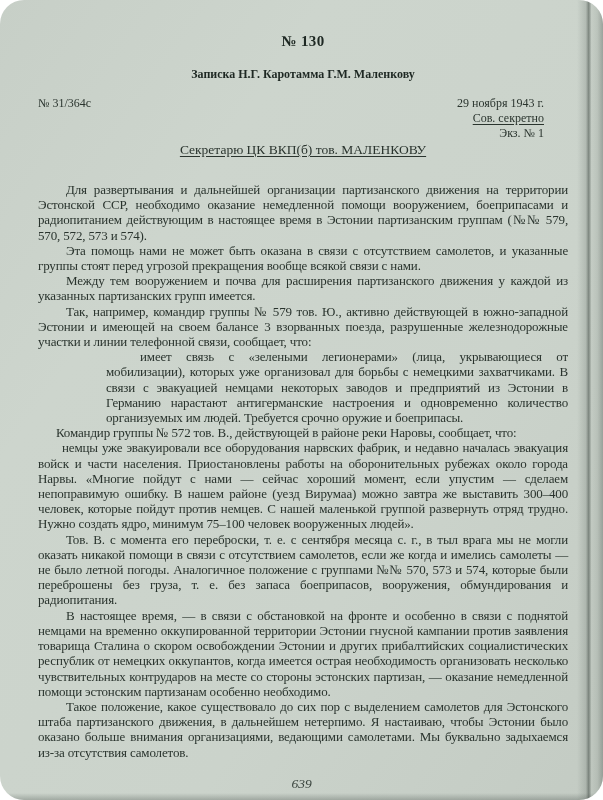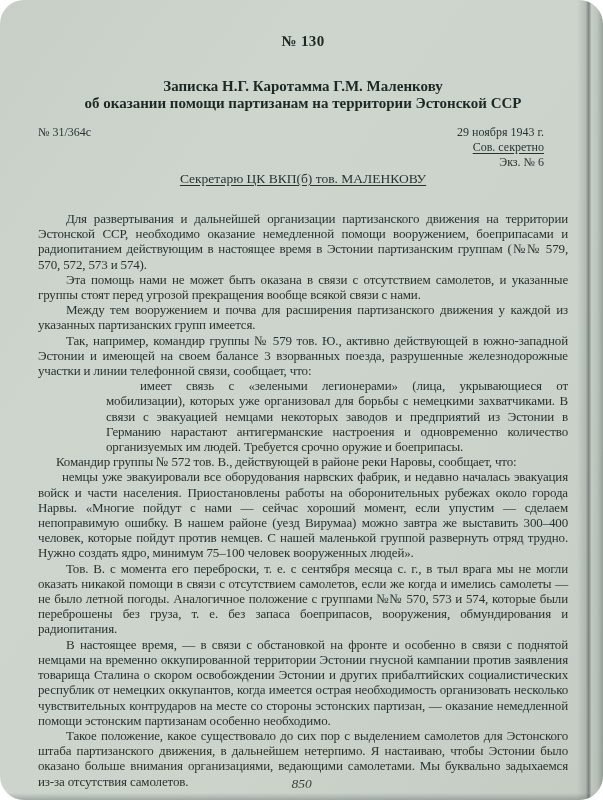--- a/index.html
+++ b/index.html
@@ -22,24 +22,24 @@
   .doc-number {
     margin-top: 33px;
     text-align: center;
     font-weight: bold;
     font-size: 15px;
     line-height: 17px;
     letter-spacing: 0.4px;
     color: #1e2823;
   }
   .doc-title {
-    margin-top: 28px;
+    margin-top: 16px;
     text-align: center;
     font-weight: bold;
-    font-size: 15px;
+    font-size: 12px;
     line-height: 17px;
     color: #1e2823;
   }
   .meta-row {
     margin-top: 13px;
     display: flex;
     justify-content: space-between;
     align-items: flex-start;
     font-size: 12px;
     line-height: 15px;
@@ -105,45 +105,44 @@
 </head>
 <body>
 
 <div class="page">
   <div class="content">
 
     <div class="doc-number">№ 130</div>
 
     <div class="doc-title">
       <div>Записка Н.Г. Каротамма Г.М. Маленкову</div>
-      <div>об оказании помощи партизанам на территории Эстонской ССР</div>
     </div>
 
     <div class="meta-row">
       <div>№ 31/364с</div>
       <div class="meta-right">
         <div>29 ноября 1943 г.</div>
         <div class="u">Сов. секретно</div>
-        <div>Экз. № 6</div>
+        <div>Экз. № 1</div>
       </div>
     </div>
 
     <div class="salutation u">Секретарю ЦК ВКП(б) тов. МАЛЕНКОВУ</div>
 
     <div class="body">
       <p>Для развертывания и дальнейшей организации партизанского движения на территории Эстонской ССР, необходимо оказание немедленной помощи вооружением, боеприпасами и радиопитанием действующим в настоящее время в Эстонии партизанским группам (№№ 579, 570, 572, 573 и 574).</p>
       <p>Эта помощь нами не может быть оказана в связи с отсутствием самолетов, и указанные группы стоят перед угрозой прекращения вообще всякой связи с нами.</p>
       <p>Между тем вооружением и почва для расширения партизанского движения у каждой из указанных партизанских групп имеется.</p>
       <p>Так, например, командир группы № 579 тов. Ю., активно действующей в южно-западной Эстонии и имеющей на своем балансе 3 взорванных поезда, разрушенные железнодорожные участки и линии телефонной связи, сообщает, что:</p>
       <p class="block">имеет связь с «зелеными легионерами» (лица, укрывающиеся от мобилизации), которых уже организовал для борьбы с немецкими захватчиками. В связи с эвакуацией немцами некоторых заводов и предприятий из Эстонии в Германию нарастают антигерманские настроения и одновременно количество организуемых им людей. Требуется срочно оружие и боеприпасы.</p>
       <p class="tight">Командир группы № 572 тов. В., действующей в районе реки Наровы, сообщает, что:</p>
       <p class="wide">немцы уже эвакуировали все оборудования нарвских фабрик, и недавно началась эвакуация войск и части населения. Приостановлены работы на оборонительных рубежах около города Нарвы. «Многие пойдут с нами — сейчас хороший момент, если упустим — сделаем непоправимую ошибку. В нашем районе (уезд Вирумаа) можно завтра же выставить 300–400 человек, которые пойдут против немцев. С нашей маленькой группой развернуть отряд трудно. Нужно создать ядро, минимум 75–100 человек вооруженных людей».</p>
       <p>Тов. В. с момента его переброски, т. е. с сентября месяца с. г., в тыл врага мы не могли оказать никакой помощи в связи с отсутствием самолетов, если же когда и имелись самолеты — не было летной погоды. Аналогичное положение с группами №№ 570, 573 и 574, которые были переброшены без груза, т. е. без запаса боеприпасов, вооружения, обмундирования и радиопитания.</p>
       <p>В настоящее время, — в связи с обстановкой на фронте и особенно в связи с поднятой немцами на временно оккупированной территории Эстонии гнусной кампании против заявления товарища Сталина о скором освобождении Эстонии и других прибалтийских социалистических республик от немецких оккупантов, когда имеется острая необходимость организовать несколько чувствительных контрударов на месте со стороны эстонских партизан, — оказание немедленной помощи эстонским партизанам особенно необходимо.</p>
       <p>Такое положение, какое существовало до сих пор с выделением самолетов для Эстонского штаба партизанского движения, в дальнейшем нетерпимо. Я настаиваю, чтобы Эстонии было оказано больше внимания организациями, ведающими самолетами. Мы буквально задыхаемся из-за отсутствия самолетов.</p>
     </div>
   </div>
 
-  <div class="page-number">850</div>
+  <div class="page-number">639</div>
 
   <div class="edge-right"></div>
   <div class="edge-bottom"></div>
 </div>
 
 </body></html>

